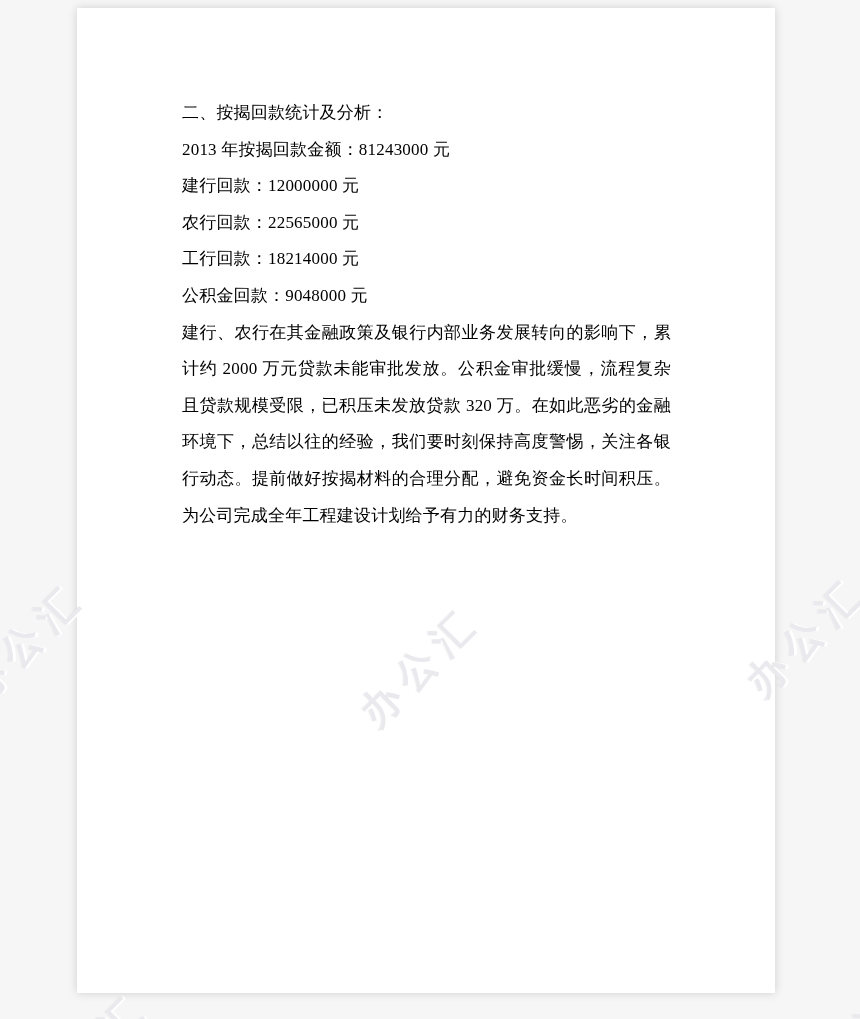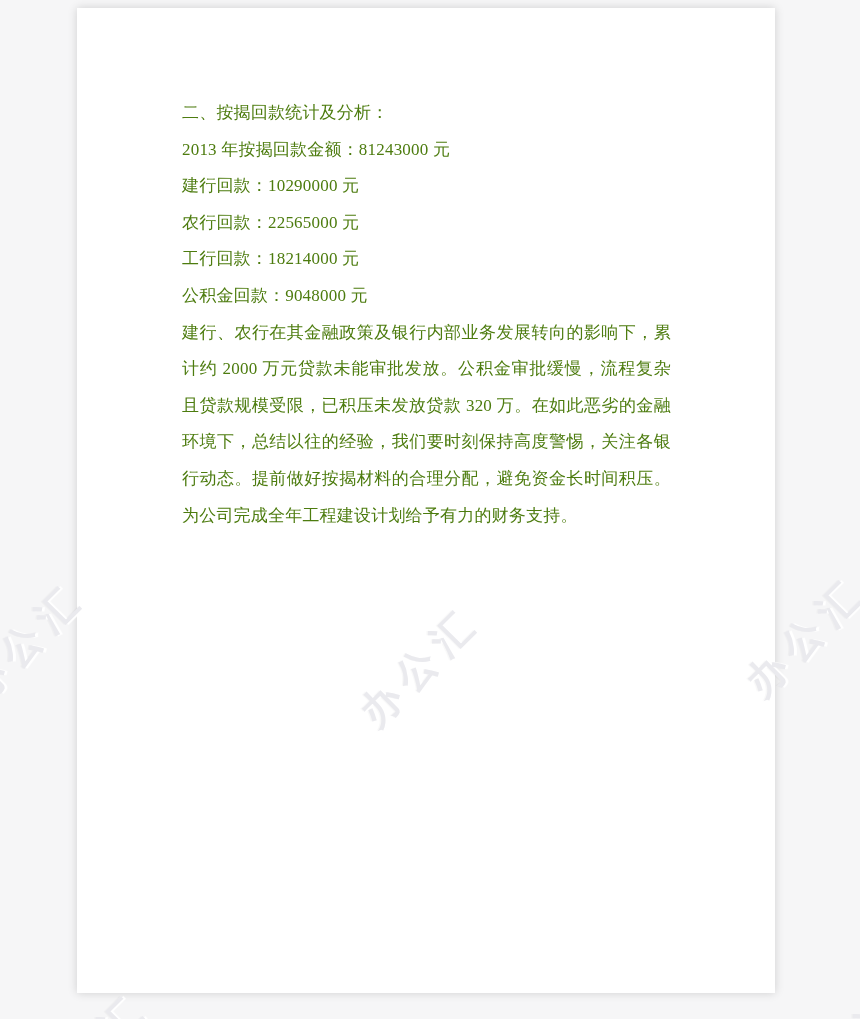--- a/index.html
+++ b/index.html
@@ -23,21 +23,21 @@
     background: #ffffff;
     box-shadow: 0 0 9px rgba(0,0,0,0.16);
   }
   .content {
     padding: 87px 104px 0 105px;
   }
   .content p {
     margin: 0;
     font-size: 17px;
     line-height: 36.6px;
-    color: #4d7c0f;
+    color: #000000;
     letter-spacing: 0.2px;
   }
   .line {
     text-align: left;
     white-space: nowrap;
   }
   .para {
     text-align: justify;
   }
   .indent {
@@ -65,21 +65,21 @@
   .wm-bottom-left  { left: 13px;  top: 1025px; }
   .wm-bottom-right { left: 770px; top: 1022px; }
 </style>
 </head>
 <body>
 
 <div class="page">
   <div class="content">
     <p class="line">二、按揭回款统计及分析：</p>
     <p class="line">2013 年按揭回款金额：81243000 元</p>
-    <p class="line">建行回款：10290000 元</p>
+    <p class="line">建行回款：12000000 元</p>
     <p class="line">农行回款：22565000 元</p>
     <p class="line">工行回款：18214000 元</p>
     <p class="line">公积金回款：9048000 元</p>
     <p class="para">建行、农行在其金融政策及银行内部业务发展转向的影响下，累计约 2000 万元贷款未能审批发放。公积金审批缓慢，流程复杂且贷款规模受限，已积压未发放贷款 320 万。在如此恶劣的金融环境下，总结以往的经验，我们要时刻保持高度警惕，关注各银行动态。提前做好按揭材料的合理分配，避免资金长时间积压。为公司完成全年工程建设计划给予有力的财务支持。</p>
   </div>
 </div>
 
 <span class="wm wm-left">办公汇</span>
 <span class="wm wm-center">办公汇</span>
 <span class="wm wm-right">办公汇</span>

